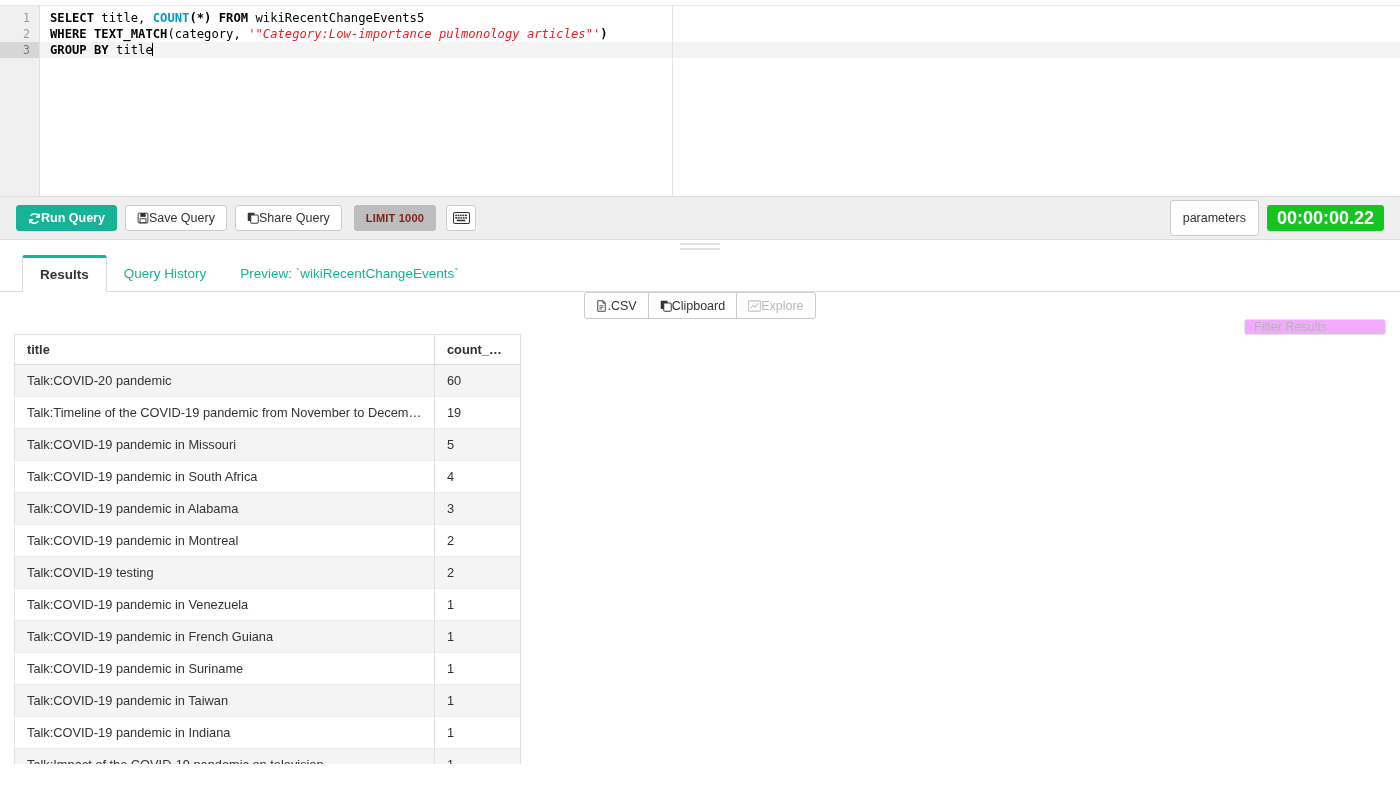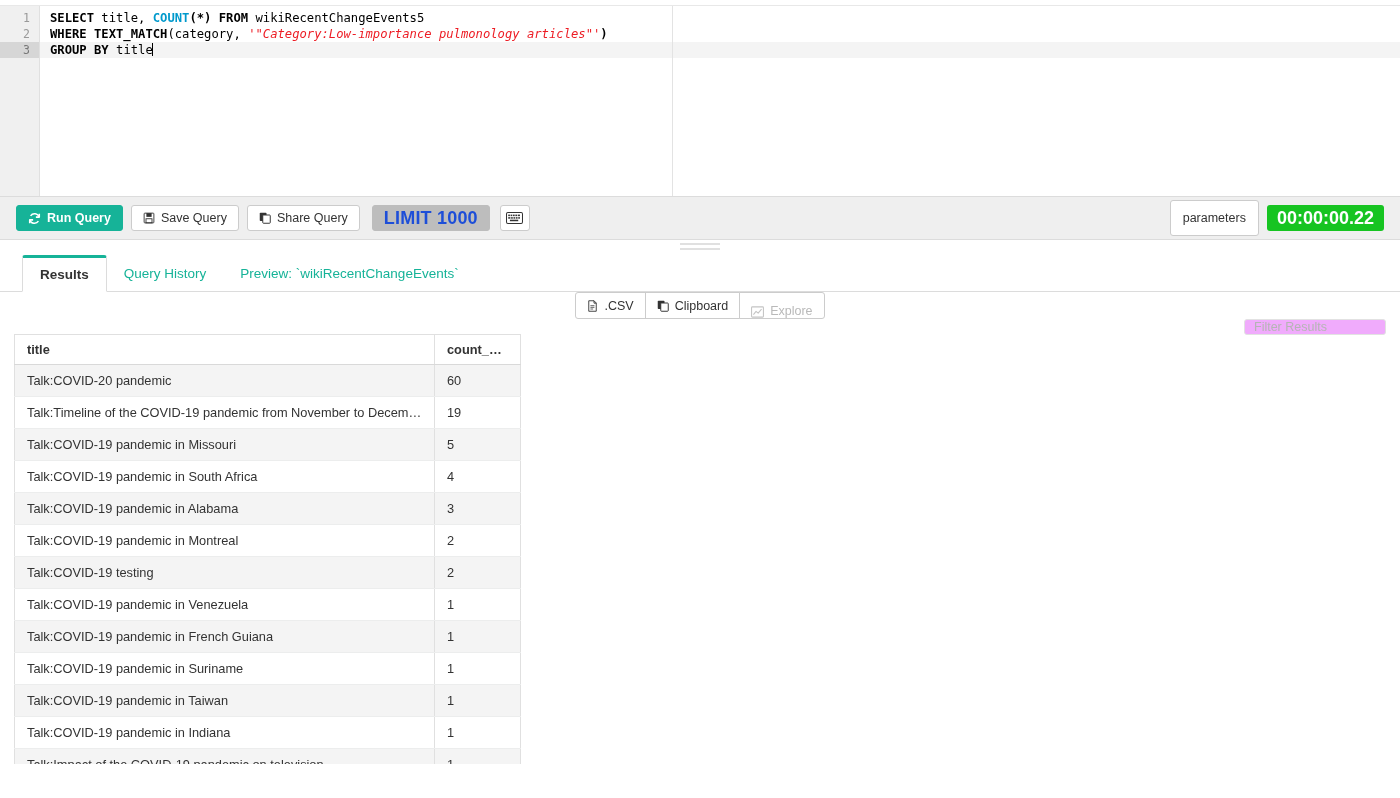--- a/index.html
+++ b/index.html
@@ -97,21 +97,20 @@
   .toolbar-right {
     margin-left: auto;
     display: flex;
     align-items: center;
     gap: 8px;
   }
   .btn {
     height: 26px;
     display: inline-flex;
     align-items: center;
-    gap: 6px;
     padding: 0 11px;
     border: 1px solid #ccc;
     border-radius: 3px;
     background: #fff;
     font-size: 12.5px;
     color: #333;
     cursor: pointer;
     white-space: nowrap;
   }
   .btn-run {
@@ -119,23 +118,23 @@
     border-color: #16b398;
     color: #fff;
     font-weight: bold;
     margin-right: 8px;
   }
   .btn-save { margin-right: 8px; }
   .btn-share { margin-right: 12px; }
   .btn-limit {
     background: #bdbdbd;
     border-color: #bdbdbd;
-    color: #1d4ed8;
+    color: #7f1d1d;
     font-weight: bold;
-    font-size: 18px;
+    font-size: 11px;
     letter-spacing: .2px;
     height: 26px;
     margin-right: 10px;
   }
   .btn-kbd {
     width: 30px;
     padding: 0;
     justify-content: center;
   }
   .btn-params { height: 36px; padding: 0 12px; font-size: 12.5px; }
@@ -216,21 +215,21 @@
     background: #fff;
     flex-direction: column;
   }
   .btn-group { display: flex; }
   .btn-group .btn {
     border-radius: 0;
     margin-left: -1px;
     height: 27px;
   }
   .btn-group .btn:first-child { border-radius: 3px 0 0 3px; margin-left: 0; }
-  .btn-group .btn:last-child  { border-radius: 0 3px 3px 0; align-items: flex-end; }
+  .btn-group .btn:last-child  { border-radius: 0 3px 3px 0; }
   .btn.disabled { color: #b9b9b9; cursor: default; }
   .filter-input {
     margin-left: auto;
     width: 142px;
     height: 28px;
     border: 1px solid #e2e2e2;
     border-radius: 3px;
     padding: 0 9px;
     font-size: 12.5px;
     color: #444;

